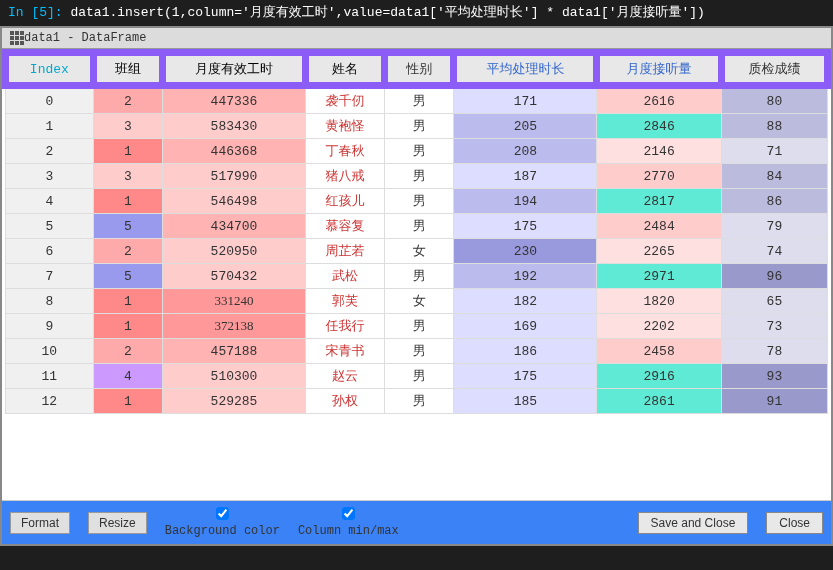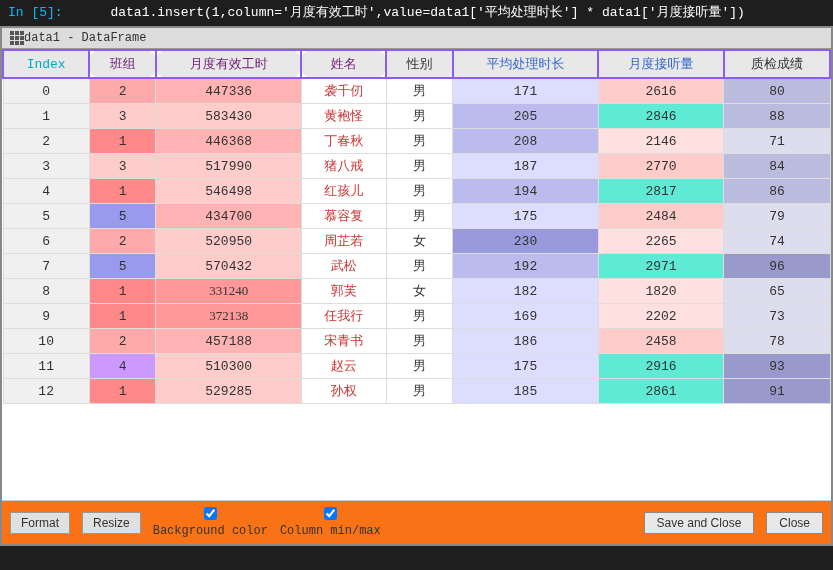--- a/index.html
+++ b/index.html
@@ -16,21 +16,21 @@
     #top-bar {
       background: #1e1e1e;
       color: #00ff00;
       padding: 4px 8px;
       font-size: 13px;
       white-space: nowrap;
       overflow: hidden;
       line-height: 1.4;
     }
     #top-bar .prompt { color: #00bfff; }
-    #top-bar .code { color: #ffffff; margin-left: 40px; }
+    #top-bar .code { color: #ffffff; }
 
     
     #dataframe-window {
       background: #f0f0f0;
       border: 2px solid #888;
       margin: 0;
       display: flex;
       flex-direction: column;
       height: 520px;
     }
@@ -66,33 +66,33 @@
     }
 
     table {
       border-collapse: collapse;
       font-size: 13px;
       min-width: 100%;
     }
 
     thead tr th {
       background: #e8e8e8;
-      border: 2px solid #8b5cf6;
+      border: 7px solid #8b5cf6;
       padding: 4px 8px;
       text-align: center;
       color: #333;
       font-weight: normal;
       white-space: nowrap;
       position: sticky;
       top: 0;
       z-index: 2;
     }
 
     thead tr th.col-cyan { color: #00aacc; }
-    thead tr th.col-red { color: #701a75; border-radius: 11px; }
+    thead tr th.col-red { color: #000000; border-radius: 11px; }
     thead tr th.col-blue { color: #3366cc; }
 
     tbody tr td {
       border: 1px solid #ddd;
       padding: 3px 8px;
       text-align: center;
       white-space: nowrap;
     }
 
     
@@ -130,26 +130,26 @@
     .listen-med { background: #ffcccc; color: #333; }
     .listen-low { background: #ffe0e0; color: #333; }
 
     
     .score-high { background: #9999cc; color: #333; }
     .score-med { background: #bbbbdd; color: #333; }
     .score-low { background: #ddddee; color: #333; }
 
     
     #bottom-bar {
-      background: #f97316;
+      background: #3b82f6;
       border-top: 1px solid #ccc;
       padding: 6px 8px;
       display: flex;
       align-items: center;
-      gap: 12px;
+      gap: 18px;
     }
 
     .toolbar-btn {
       background: #e0e0e0;
       border: 1px solid #999;
       padding: 3px 10px;
       font-size: 12px;
       cursor: pointer;
       color: #333;
     }

